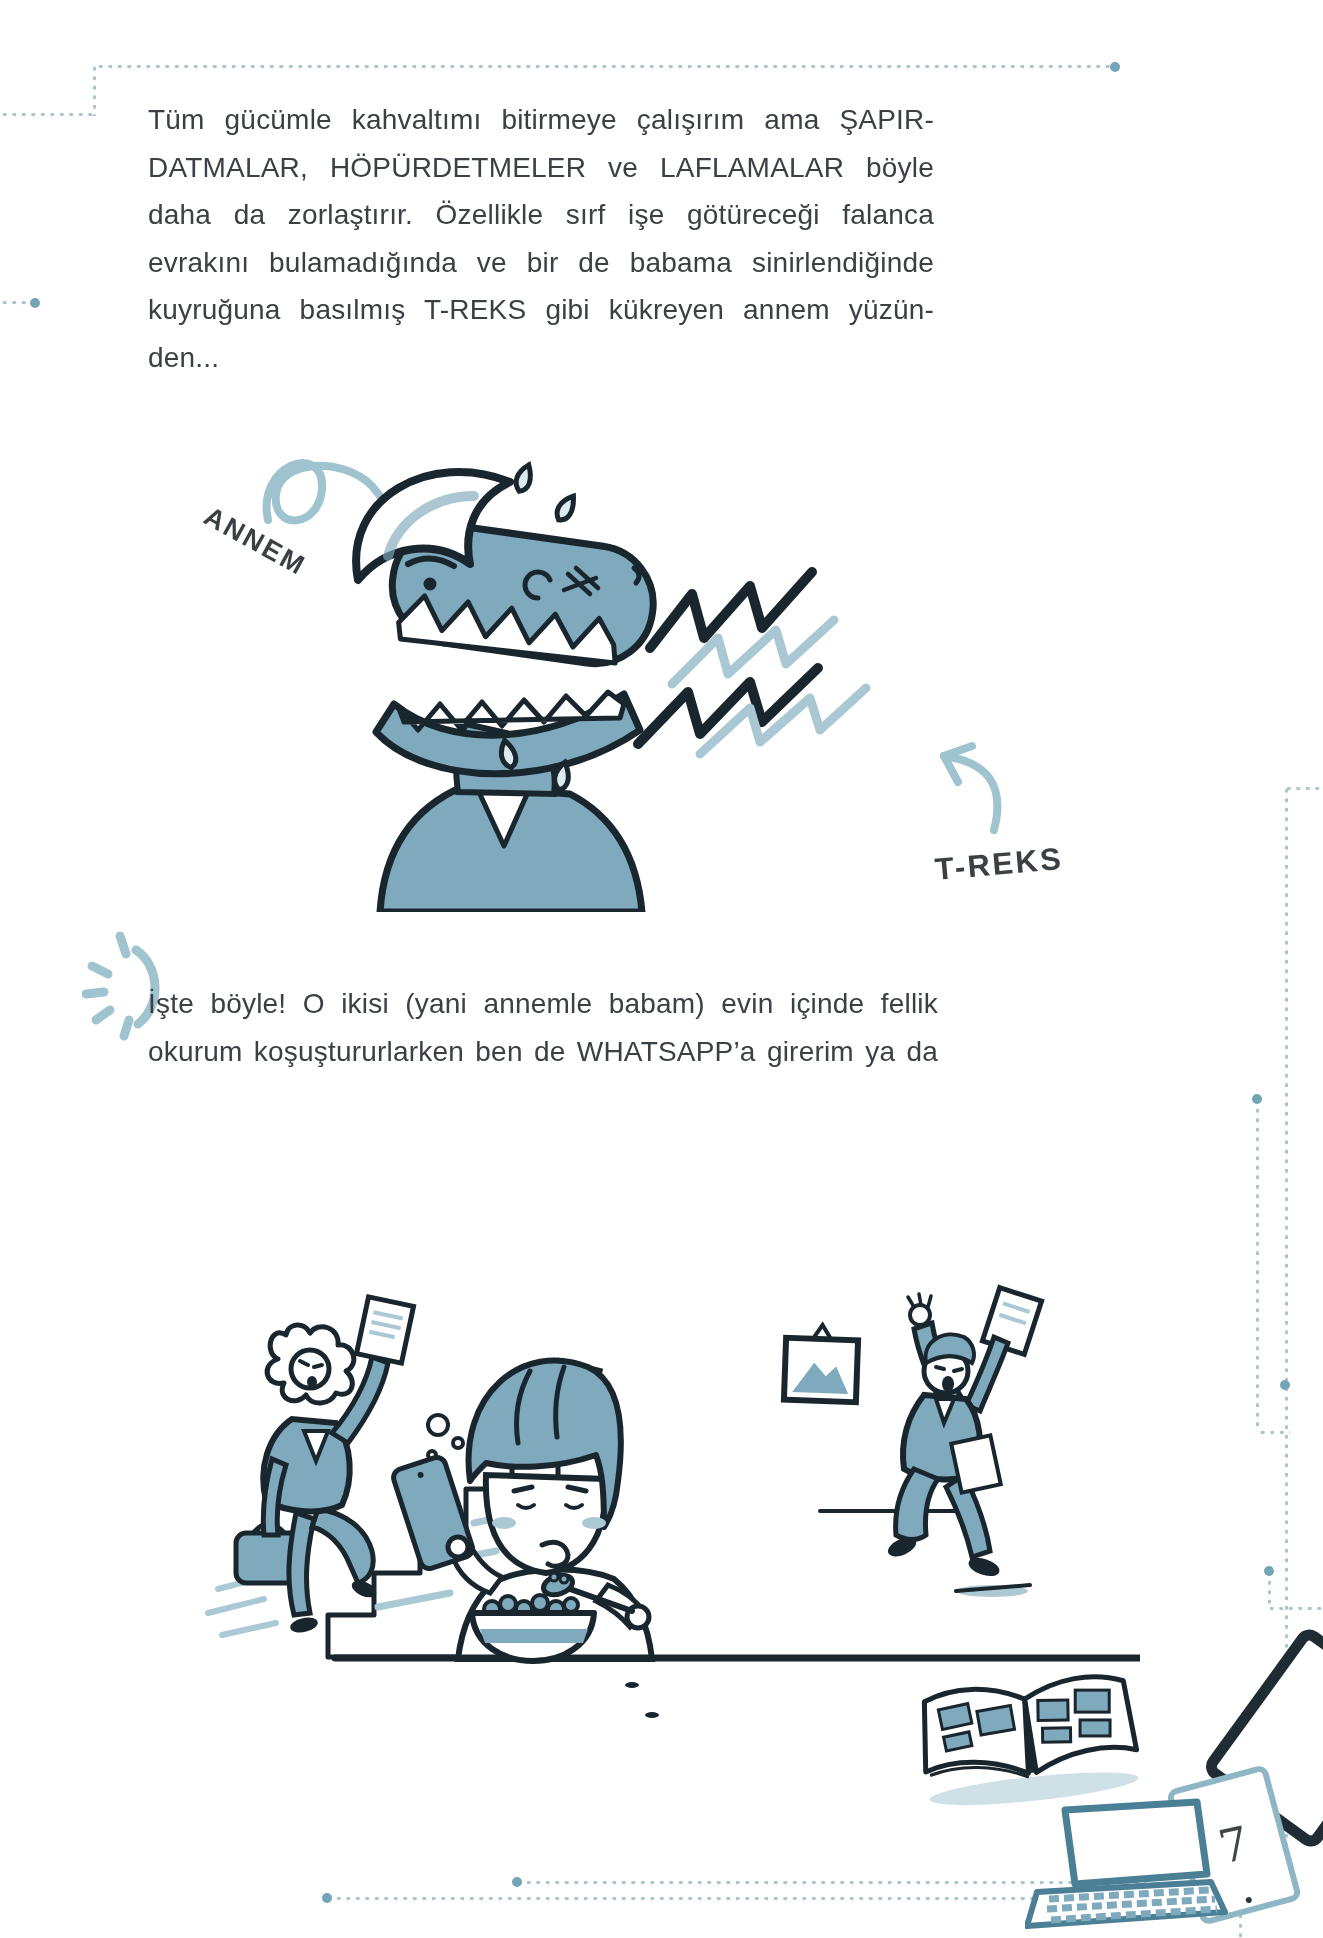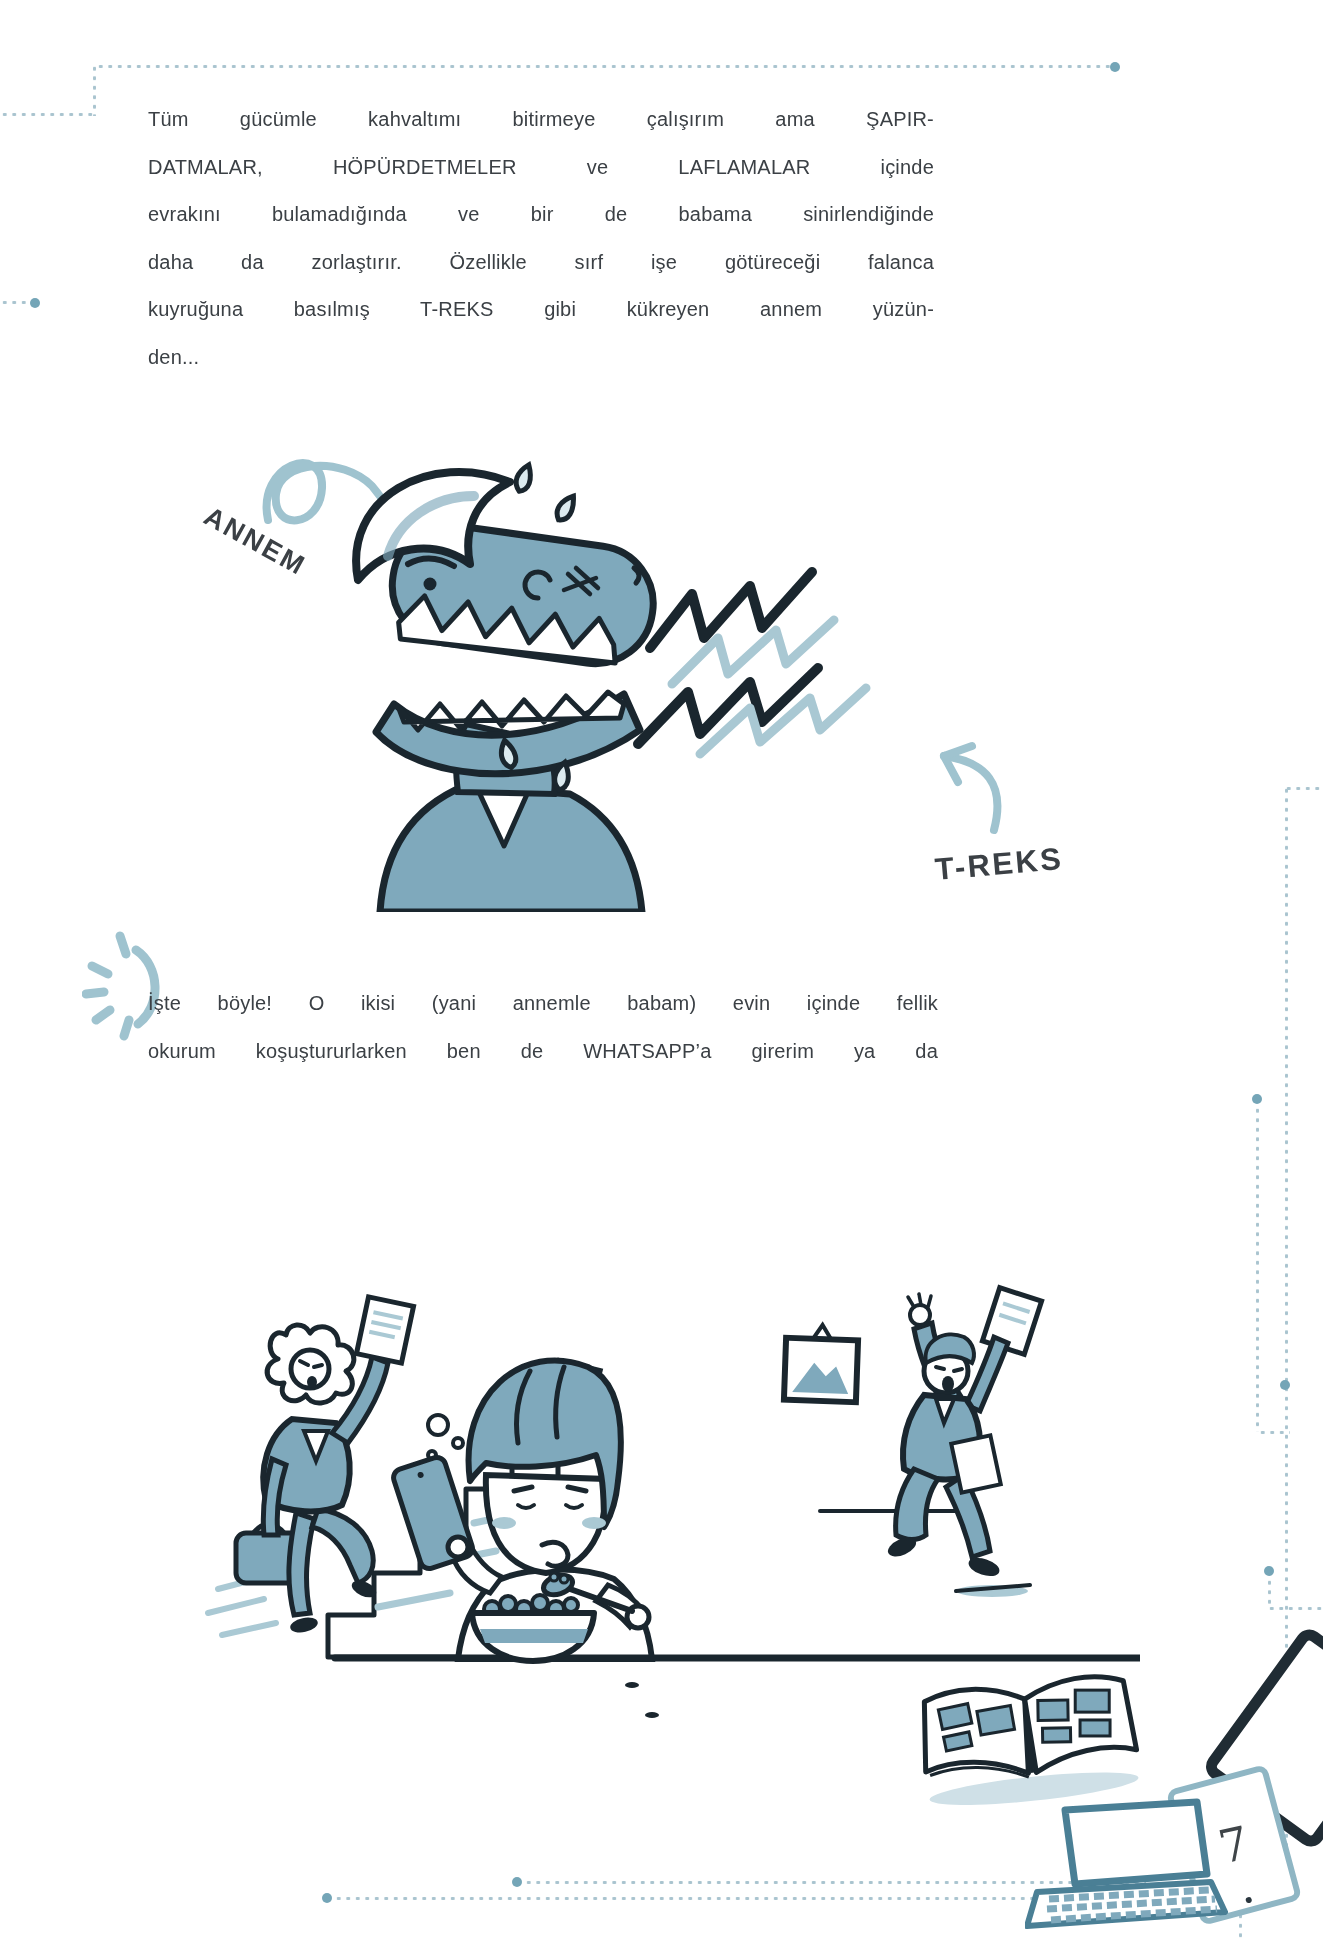--- a/index.html
+++ b/index.html
@@ -11,21 +11,21 @@
   
   .dots-h { position:absolute; height:5px;
     background-image:radial-gradient(circle, #a9c4cf 1.7px, rgba(0,0,0,0) 1.9px);
     background-size:9.5px 5px; background-repeat:repeat-x; }
   .dots-v { position:absolute; width:5px;
     background-image:radial-gradient(circle, #a9c4cf 1.7px, rgba(0,0,0,0) 1.9px);
     background-size:5px 9.5px; background-repeat:repeat-y; }
   .dot-accent { position:absolute; width:10px; height:10px; border-radius:50%;
     background:#74a5b7; }
   
-  .para { position:absolute; font-size:20px; line-height:47.5px;
+  .para { position:absolute; font-size:28px; line-height:47.5px;
     letter-spacing:0.2px; color:#3b4045; }
   .para .line { text-align:justify; text-align-last:justify; -moz-text-align-last:justify; }
   .para .line.last { text-align:center; text-align-last:left; -moz-text-align-last:left; }
   #paragraph1 { left:148px; top:96px;  width:786px; }
   #paragraph2 { left:148px; top:948px; width:790px;margin-top:32px; }
   
   .trex-svg   { position:absolute; left:172px; top:442px; width:892px; height:470px; }
   .sparkle-svg{ position:absolute; left:82px;  top:930px; width:92px;  height:112px; }
   .family-svg { position:absolute; left:200px; top:1283px; width:940px; height:562px; }
   .laptop-svg { position:absolute; left:1025px; top:1798px; width:205px; height:140px; }
@@ -68,23 +68,23 @@
   <div class="dots-h" style="left:1267px; top:1606px; width:56px;"></div>
 
   <div class="dot-accent" style="left:512px; top:1877px;"></div>
   <div class="dots-h" style="left:524px; top:1880px; width:622px;"></div>
   <div class="dot-accent" style="left:322px; top:1893px;"></div>
   <div class="dots-h" style="left:334px; top:1896px; width:948px;"></div>
   <div class="dots-v" style="left:1238px; top:1902px; height:36px;"></div>
 
   <div class="para" id="paragraph1">
     <div class="line">Tüm gücümle kahvaltımı bitirmeye çalışırım ama ŞAPIR-</div>
-    <div class="line">DATMALAR, HÖPÜRDETMELER ve LAFLAMALAR içinde</div>
+    <div class="line">DATMALAR, HÖPÜRDETMELER ve LAFLAMALAR böyle</div>
+    <div class="line">daha da zorlaştırır. Özellikle sırf işe götüreceği falanca</div>
     <div class="line">evrakını bulamadığında ve bir de babama sinirlendiğinde</div>
-    <div class="line">daha da zorlaştırır. Özellikle sırf işe götüreceği falanca</div>
     <div class="line">kuyruğuna basılmış T-REKS gibi kükreyen annem yüzün-</div>
     <div class="line last">den...</div>
   </div>
 
   <svg class="trex-svg" viewBox="0 0 892 470">
 
     <path d="M 96 78 C 84 22 152 0 150 46 C 148 86 100 90 104 52 C 108 18 170 14 200 44 C 212 58 220 72 226 88" fill="none" stroke="#9fc3cf" stroke-width="8" stroke-linecap="round"></path>
     <path d="M 232 104 L 204 88 L 236 78 Z" fill="#9fc3cf"></path>
     <text class="hand-label" transform="translate(30,80) rotate(29)">ANNEM</text>
 

